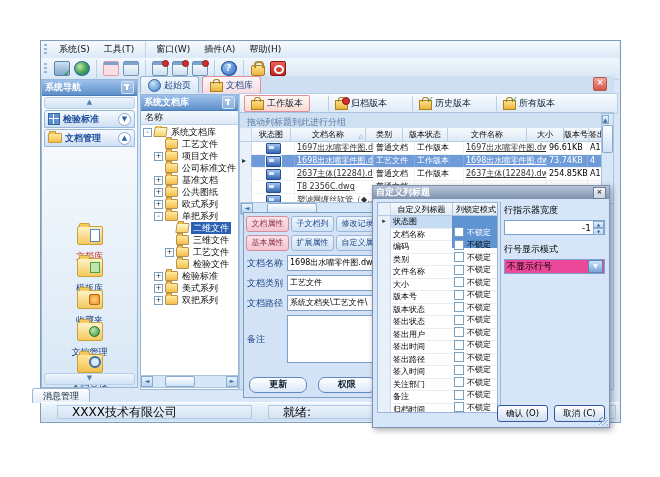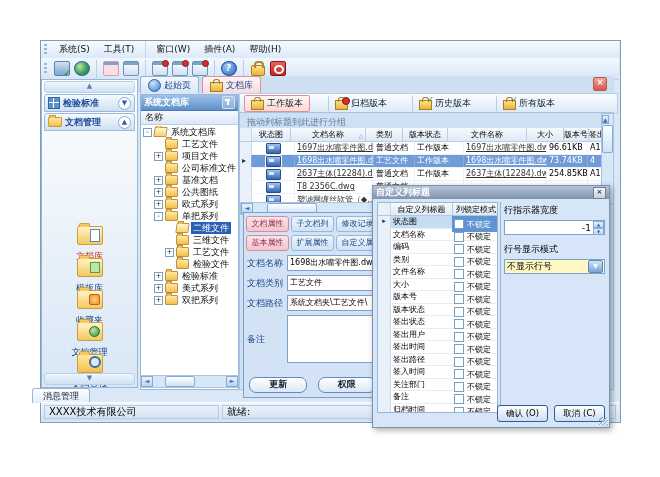--- a/index.html
+++ b/index.html
@@ -71,21 +71,21 @@
   .ic-docsearch:after{content:'';position:absolute;right:1px;top:1px;width:8px;height:8px;border:2px solid #3a6ea5;border-radius:50%;background:#dceafc}
   .ic-binoc{background:none;border:none}
   .ic-binoc:before{display:none}
   .ic-binoc:after{content:'';position:absolute;left:3px;top:2px;width:8px;height:11px;border-radius:3px;
                   background:#2d5d9e;box-shadow:10px 0 0 #2d5d9e}
   
   .msgtab{position:absolute;left:32px;top:388px;width:56px;height:14px;border:1px solid #9ab5d6;border-bottom:none;
           border-radius:3px 3px 0 0;background:linear-gradient(#fdfefe,#e2ecf8);display:flex;align-items:center;justify-content:center;color:#123}
   .statusbar{position:absolute;left:41px;top:402px;width:578px;height:18px;background:linear-gradient(#eef5fc,#cfe0f2);
              border-top:1px solid #fff;display:flex;align-items:center}
-  .seg{border:1px solid #b3cce4;height:12px;display:flex;align-items:center;padding:0 4px;margin-left:3px;background:transparent;font-size:10px}
+  .seg{border:1px solid #b3cce4;height:12px;display:flex;align-items:center;padding:0 14px;margin-left:16px;background:transparent;font-size:12px}
   .seg1{width:165px}
   .seg2{flex:1;margin-right:3px}
   
   .tabstrip{position:absolute;left:138px;top:76px;width:474px;height:17px;background:#cfdff2;display:flex;align-items:flex-end;gap:3px;padding-left:2px}
   .dtab-top{height:16px;display:flex;align-items:center;gap:3px;padding:0 7px;border:1px solid #96b4d4;border-bottom:none;
             border-radius:3px 3px 0 0;background:linear-gradient(#f3f8fd,#d8e6f5);color:#1c4586}
   .dtab-top.active{background:linear-gradient(#fdf5f6,#f6dde2);border-color:#d98f9f}
   .ic-home{width:11px;height:11px;border-radius:50%;background:radial-gradient(circle at 35% 30%,#cfe4fa,#3f7ec6);border:1px solid #2a5f9d}
   .ic-lib{width:11px;height:8px;background:linear-gradient(#ffe28a,#eab33c);border:1px solid #a97f22;position:relative;margin-top:3px}
   .ic-lib:before{content:'';position:absolute;left:2px;top:-4px;width:5px;height:4px;border:1px solid #a97f22;border-bottom:none;border-radius:3px 3px 0 0}
@@ -166,34 +166,34 @@
   .dlg-title{height:13px;background:linear-gradient(#b6c4d8,#7f93ae);color:#fff;font-weight:bold;display:flex;align-items:center;padding:0 3px}
   .dlg-title .t{flex:1}
   .dlg-close{width:11px;height:10px;border:1px solid #6f7f96;background:linear-gradient(#f4f6f9,#c9d2de);color:#333;
              font-size:7px;line-height:9px;text-align:center}
   .dgrid{position:absolute;left:4px;top:16px;width:119px;height:209px;border:1px solid #9ab5d6;background:#fff;overflow:hidden}
   .dghead{display:flex;height:13px;line-height:13px}
   .dgh{background:linear-gradient(#f6fafd,#dfe9f5);border-right:1px solid #b0c8e0;border-bottom:1px solid #b0c8e0;
        text-align:center;font-size:8px;flex:none;overflow:hidden}
   .dgut{width:12px;flex:none;background:#e8f0fa;border-right:1px solid #c8d8ea;text-align:center;font-size:7px;color:#234}
   .dc1{width:57px;flex:none;padding:0 2px;overflow:hidden}
-  .dc2{width:46px;flex:none;display:flex;align-items:center;padding:8px 2px;overflow:hidden}
+  .dc2{width:46px;flex:none;display:flex;align-items:center;padding:16px 2px;overflow:hidden}
   .drow{display:flex;height:11.5px;line-height:11px;font-size:8px;border-bottom:1px solid #e7edf4}
   .drow.sel{background:#c6dbf4}
   .drow.sel .dgut:after{content:'▸'}
   .drow.sel .dc2{background:#5f93d2;color:#fff}
   .cbx{width:8px;height:8px;background:#fff;border:1px solid #7aa0c0;margin-right:3px;flex:none}
   .dlg-divider{position:absolute;left:127px;top:16px;width:1px;height:209px;background:#9ab5d6}
   .dlg-right{position:absolute;left:131px;top:16px;width:101px;height:220px}
   .dlg-label{margin:2px 0 3px 0;color:#000}
   .spin{height:13px;border:1px solid #7aa2cc;background:#fff;display:flex;align-items:center}
   .spin .val{flex:1;text-align:right;padding-right:2px}
   .spinbtns{width:11px;height:13px;flex:none;display:flex;flex-direction:column}
   .spinbtns span{flex:1;background:linear-gradient(#e8f2fc,#b9d4ef);border:1px solid #89abcf;font-size:4px;line-height:5px;text-align:center;color:#2a5f9d}
-  .combo{height:13px;border:1px solid #7aa2cc;background:#fef9c3;display:flex;align-items:center;margin-top:1px}
+  .combo{height:13px;border:1px solid #7aa2cc;background:#ec4899;display:flex;align-items:center;margin-top:1px}
   .combo .val{flex:1;padding-left:2px;overflow:hidden;white-space:nowrap}
   .combobtn{width:13px;height:11px;margin:0 1px;flex:none;background:linear-gradient(#cfe3fa,#7aa5d8);border:1px solid #5d87b8;
             border-radius:2px;color:#fff;font-size:6px;line-height:10px;text-align:center}
   .dlgbtns{position:absolute;left:124px;top:219px;width:108px;display:flex;gap:6px}
   .xpbtn{flex:1;height:15px;border:1px solid #33589c;border-radius:3px;background:linear-gradient(#ffffff,#e0eaf8 60%,#cfdef2);
          text-align:center;line-height:14px;color:#000;font-size:8.5px}
   .grip-resize{position:absolute;right:1px;bottom:1px;width:9px;height:9px;
                background:repeating-linear-gradient(135deg,transparent 0 2px,#8fa8c8 2px 3px)}
 </style>
 </head>
@@ -257,20 +257,24 @@
         <i class="ti ic-lock"></i>
       </span>
 
       <span class="ticon">
         <i class="ti ic-exit"></i>
       </span>
     </div>
 </div>
 
 <div class="navpanel">
+  <div class="phead">
+    <span class="t">系统导航</span>
+    <span class="pin"></span>
+  </div>
   <div class="scrollstrip">▲</div>
   <div>
 
       <div class="grouphdr">
         <i class="ic-grid9"></i>
         <span>检验标准</span>
         <span class="chev">▼</span>
       </div>
 
       <div class="grouphdr">

